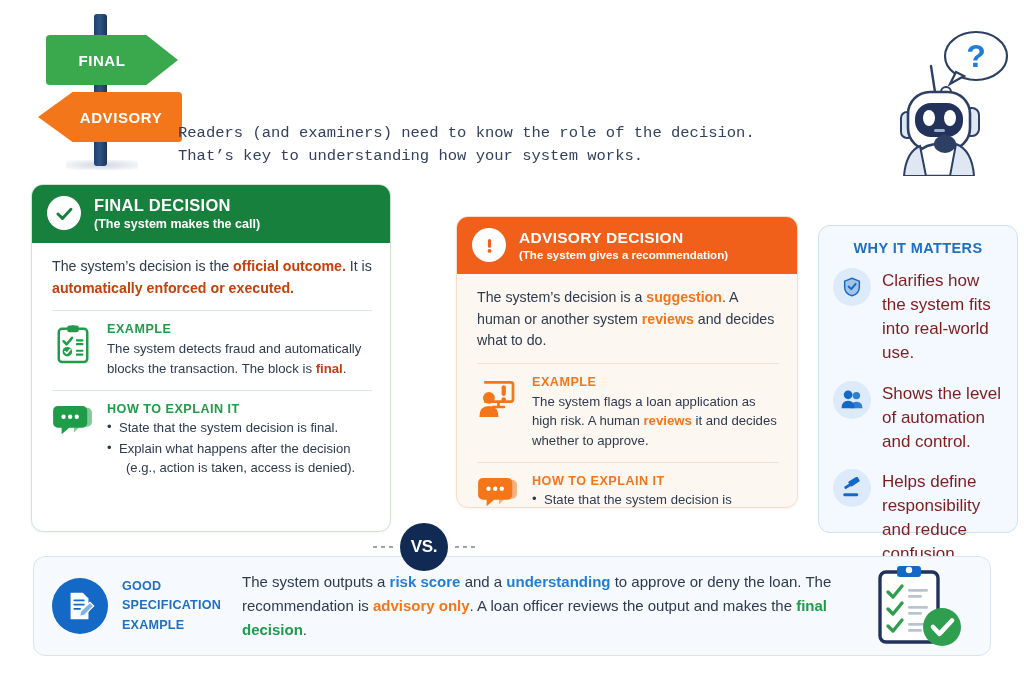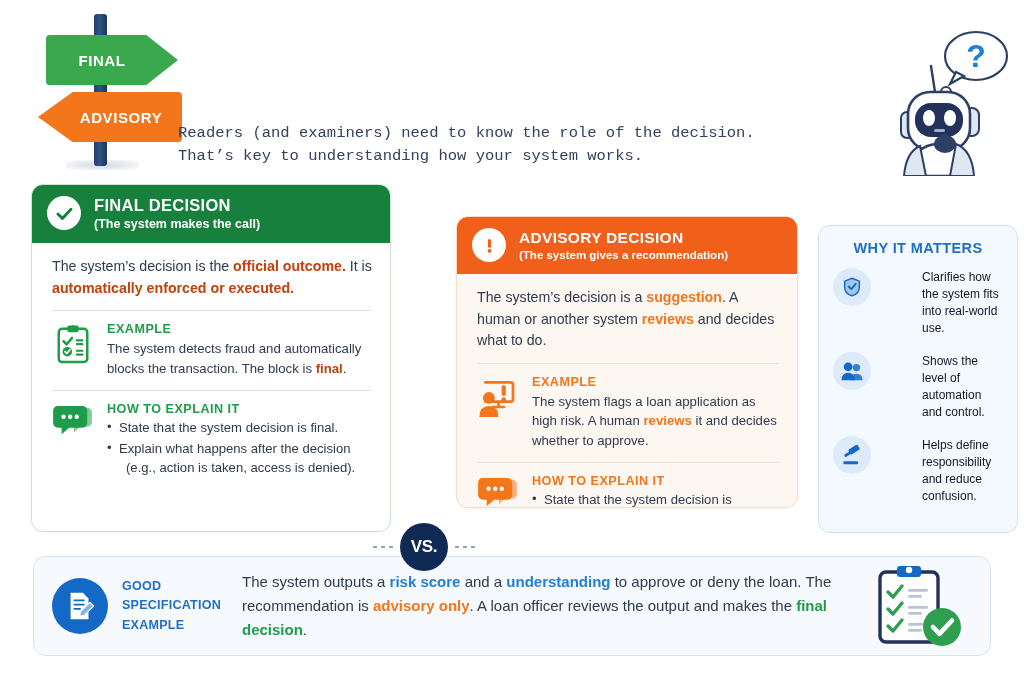--- a/index.html
+++ b/index.html
@@ -99,21 +99,21 @@
 
   
   .why { position:absolute; left:818px; top:225px; width:200px; height:308px;
          border:1px solid #cfe0f5; border-radius:12px; background:#f4f9ff;
          padding: 14px 14px 10px 14px; }
   .why-title { text-align:center; color:#1f6fc4; font-weight:800; font-size:14.5px;
                letter-spacing:.4px; margin-bottom:12px; }
   .why-row { display:flex; gap:11px; align-items:flex-start; margin-bottom:15px; }
   .why-ico { flex:0 0 auto; width:38px; height:38px; border-radius:50%; background:#dceaf9;
              display:flex; align-items:center; justify-content:center; }
-  .why-text { font-size:12px; line-height:1.42; color:#0f172a; padding-top:1px;margin-left:40px; }
+  .why-text { font-size:17px; line-height:1.42; color:#7f1d1d; padding-top:1px; }
 
   
   .bottom { position:absolute; left:33px; top:556px; width:958px; height:100px;
             border:1px solid #d8e4f2; border-radius:12px; background:#f6faff;
             display:flex; align-items:center; padding: 0 16px 0 18px; }
   .bot-ico { flex:0 0 auto; width:56px; height:56px; border-radius:50%; background:#1469c7;
              display:flex; align-items:center; justify-content:center; }
   .bot-label { flex:0 0 auto; width:108px; margin-left:14px; color:#1f6fc4;
                font-weight:800; font-size:12.6px; line-height:1.55; letter-spacing:.2px; }
   .bot-text { flex:1 1 auto; margin-left:12px; font-size:15px; line-height:1.62; color:#2e3a4e; }

